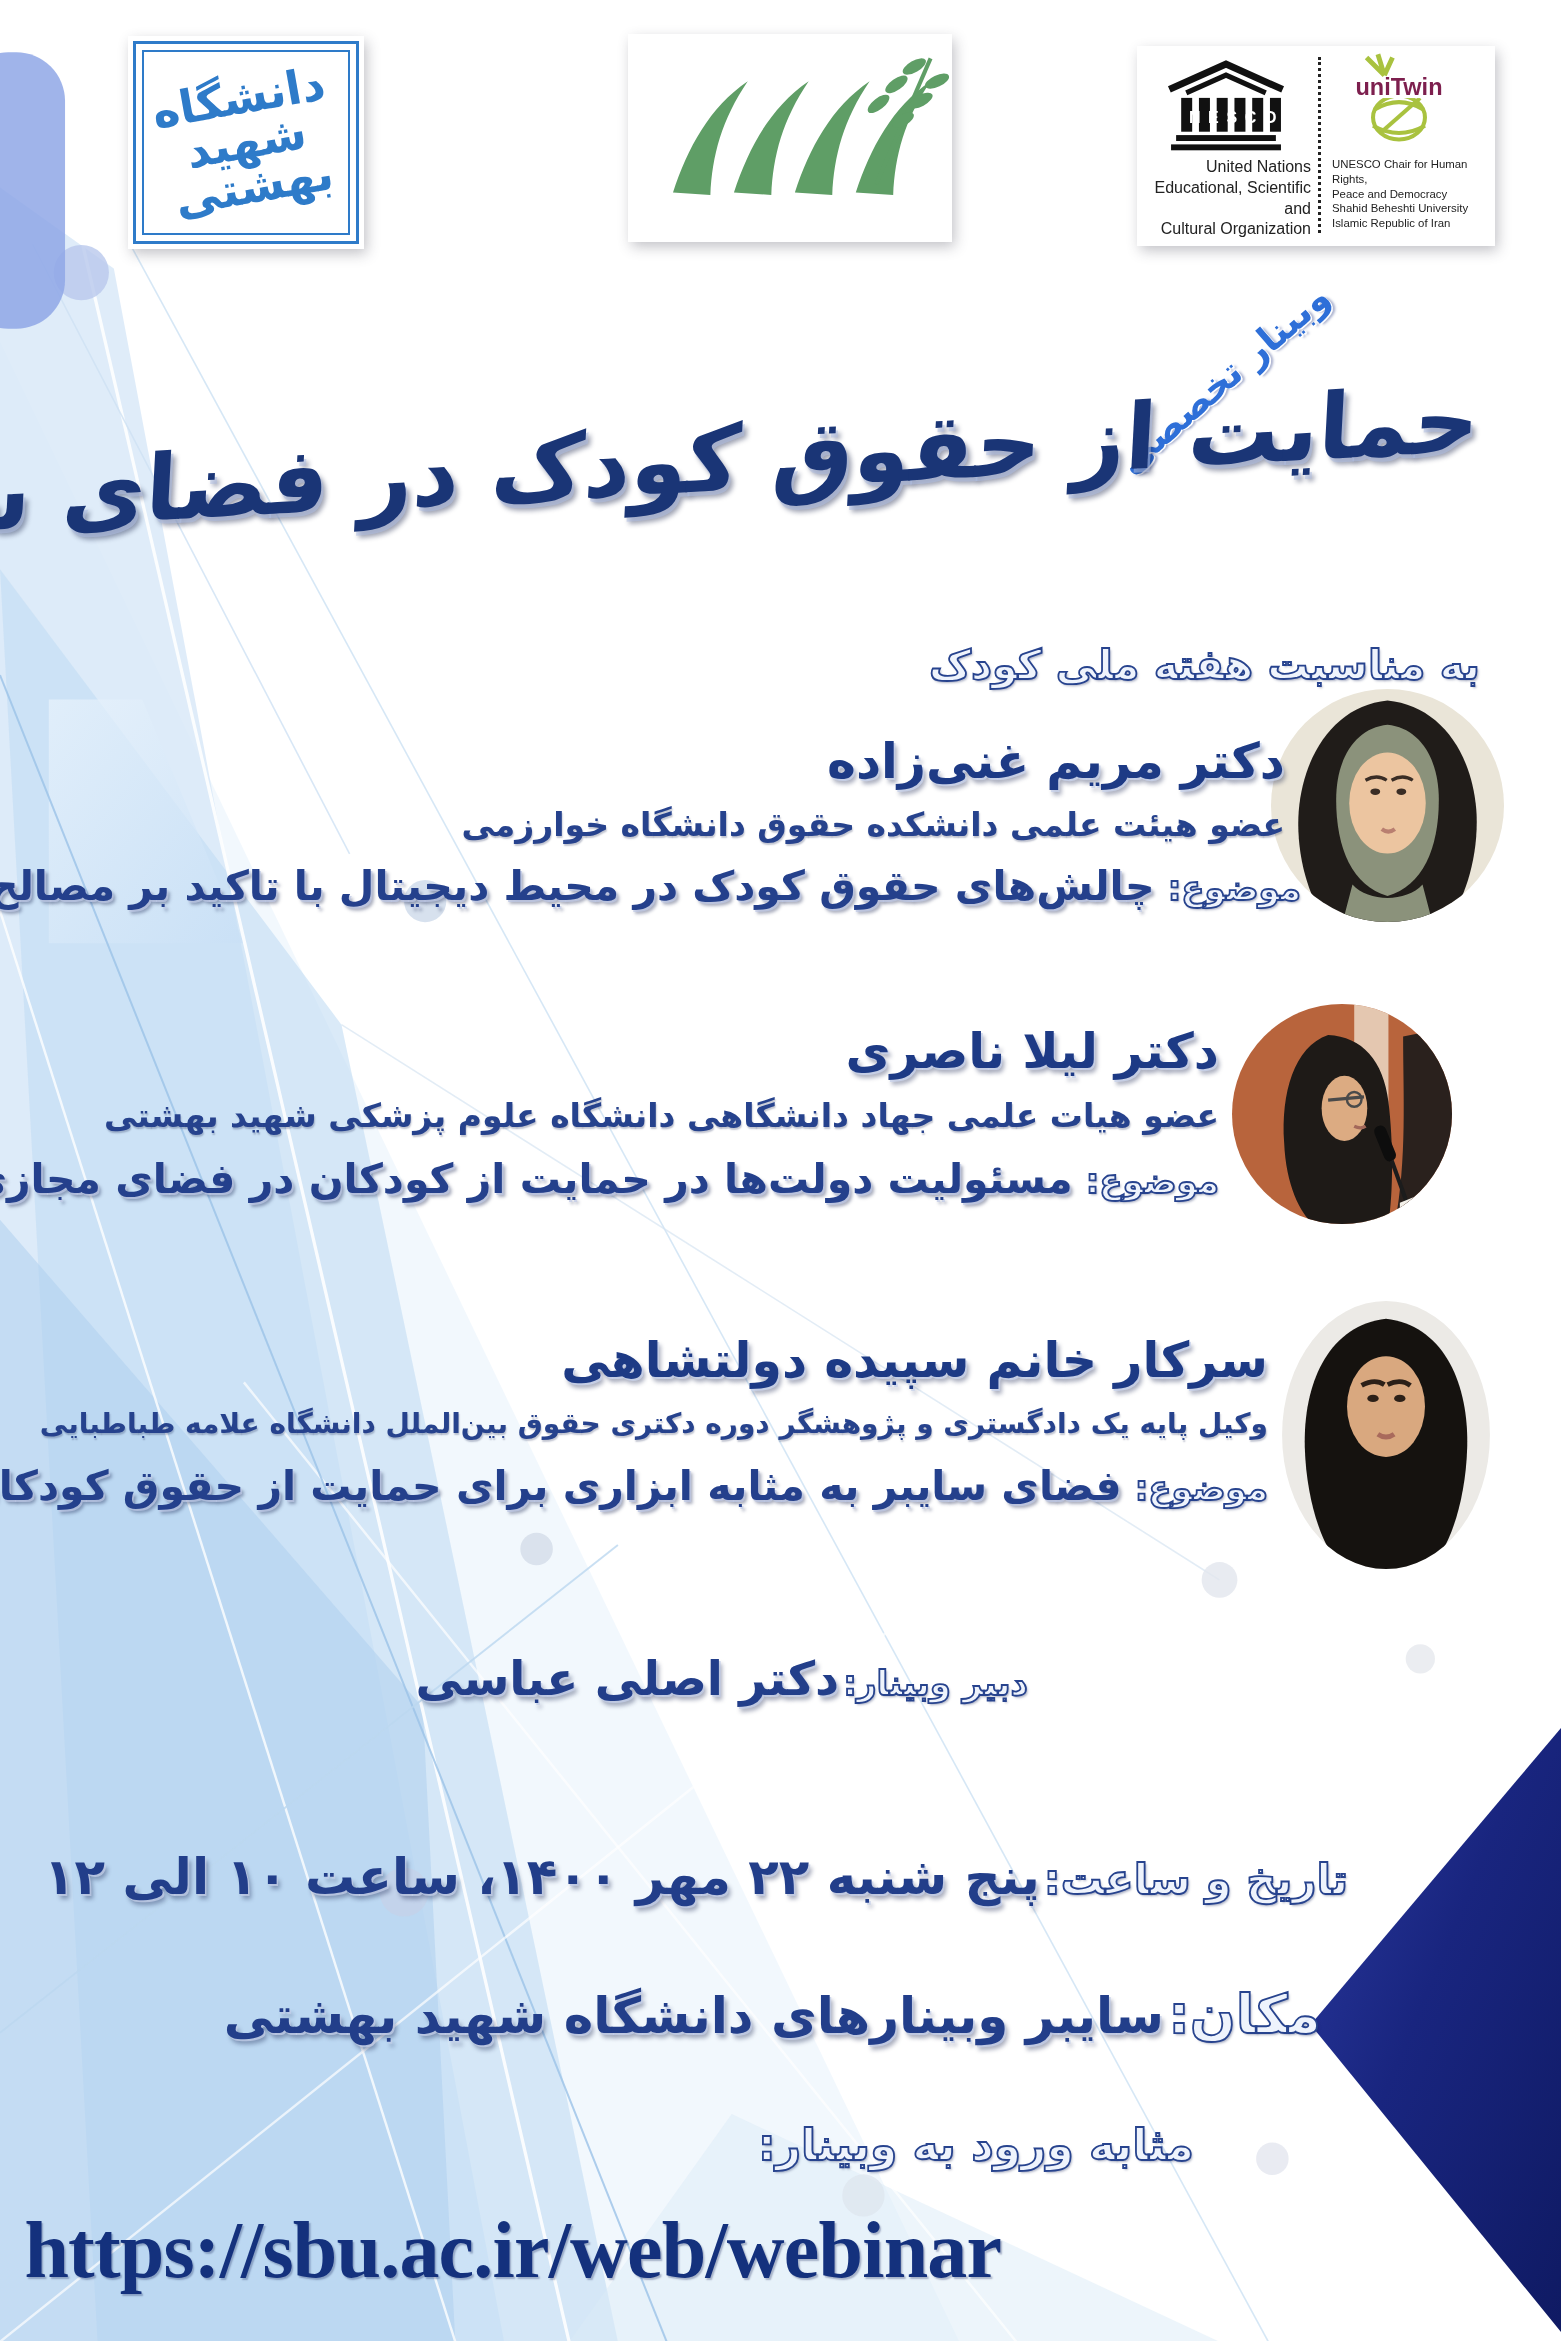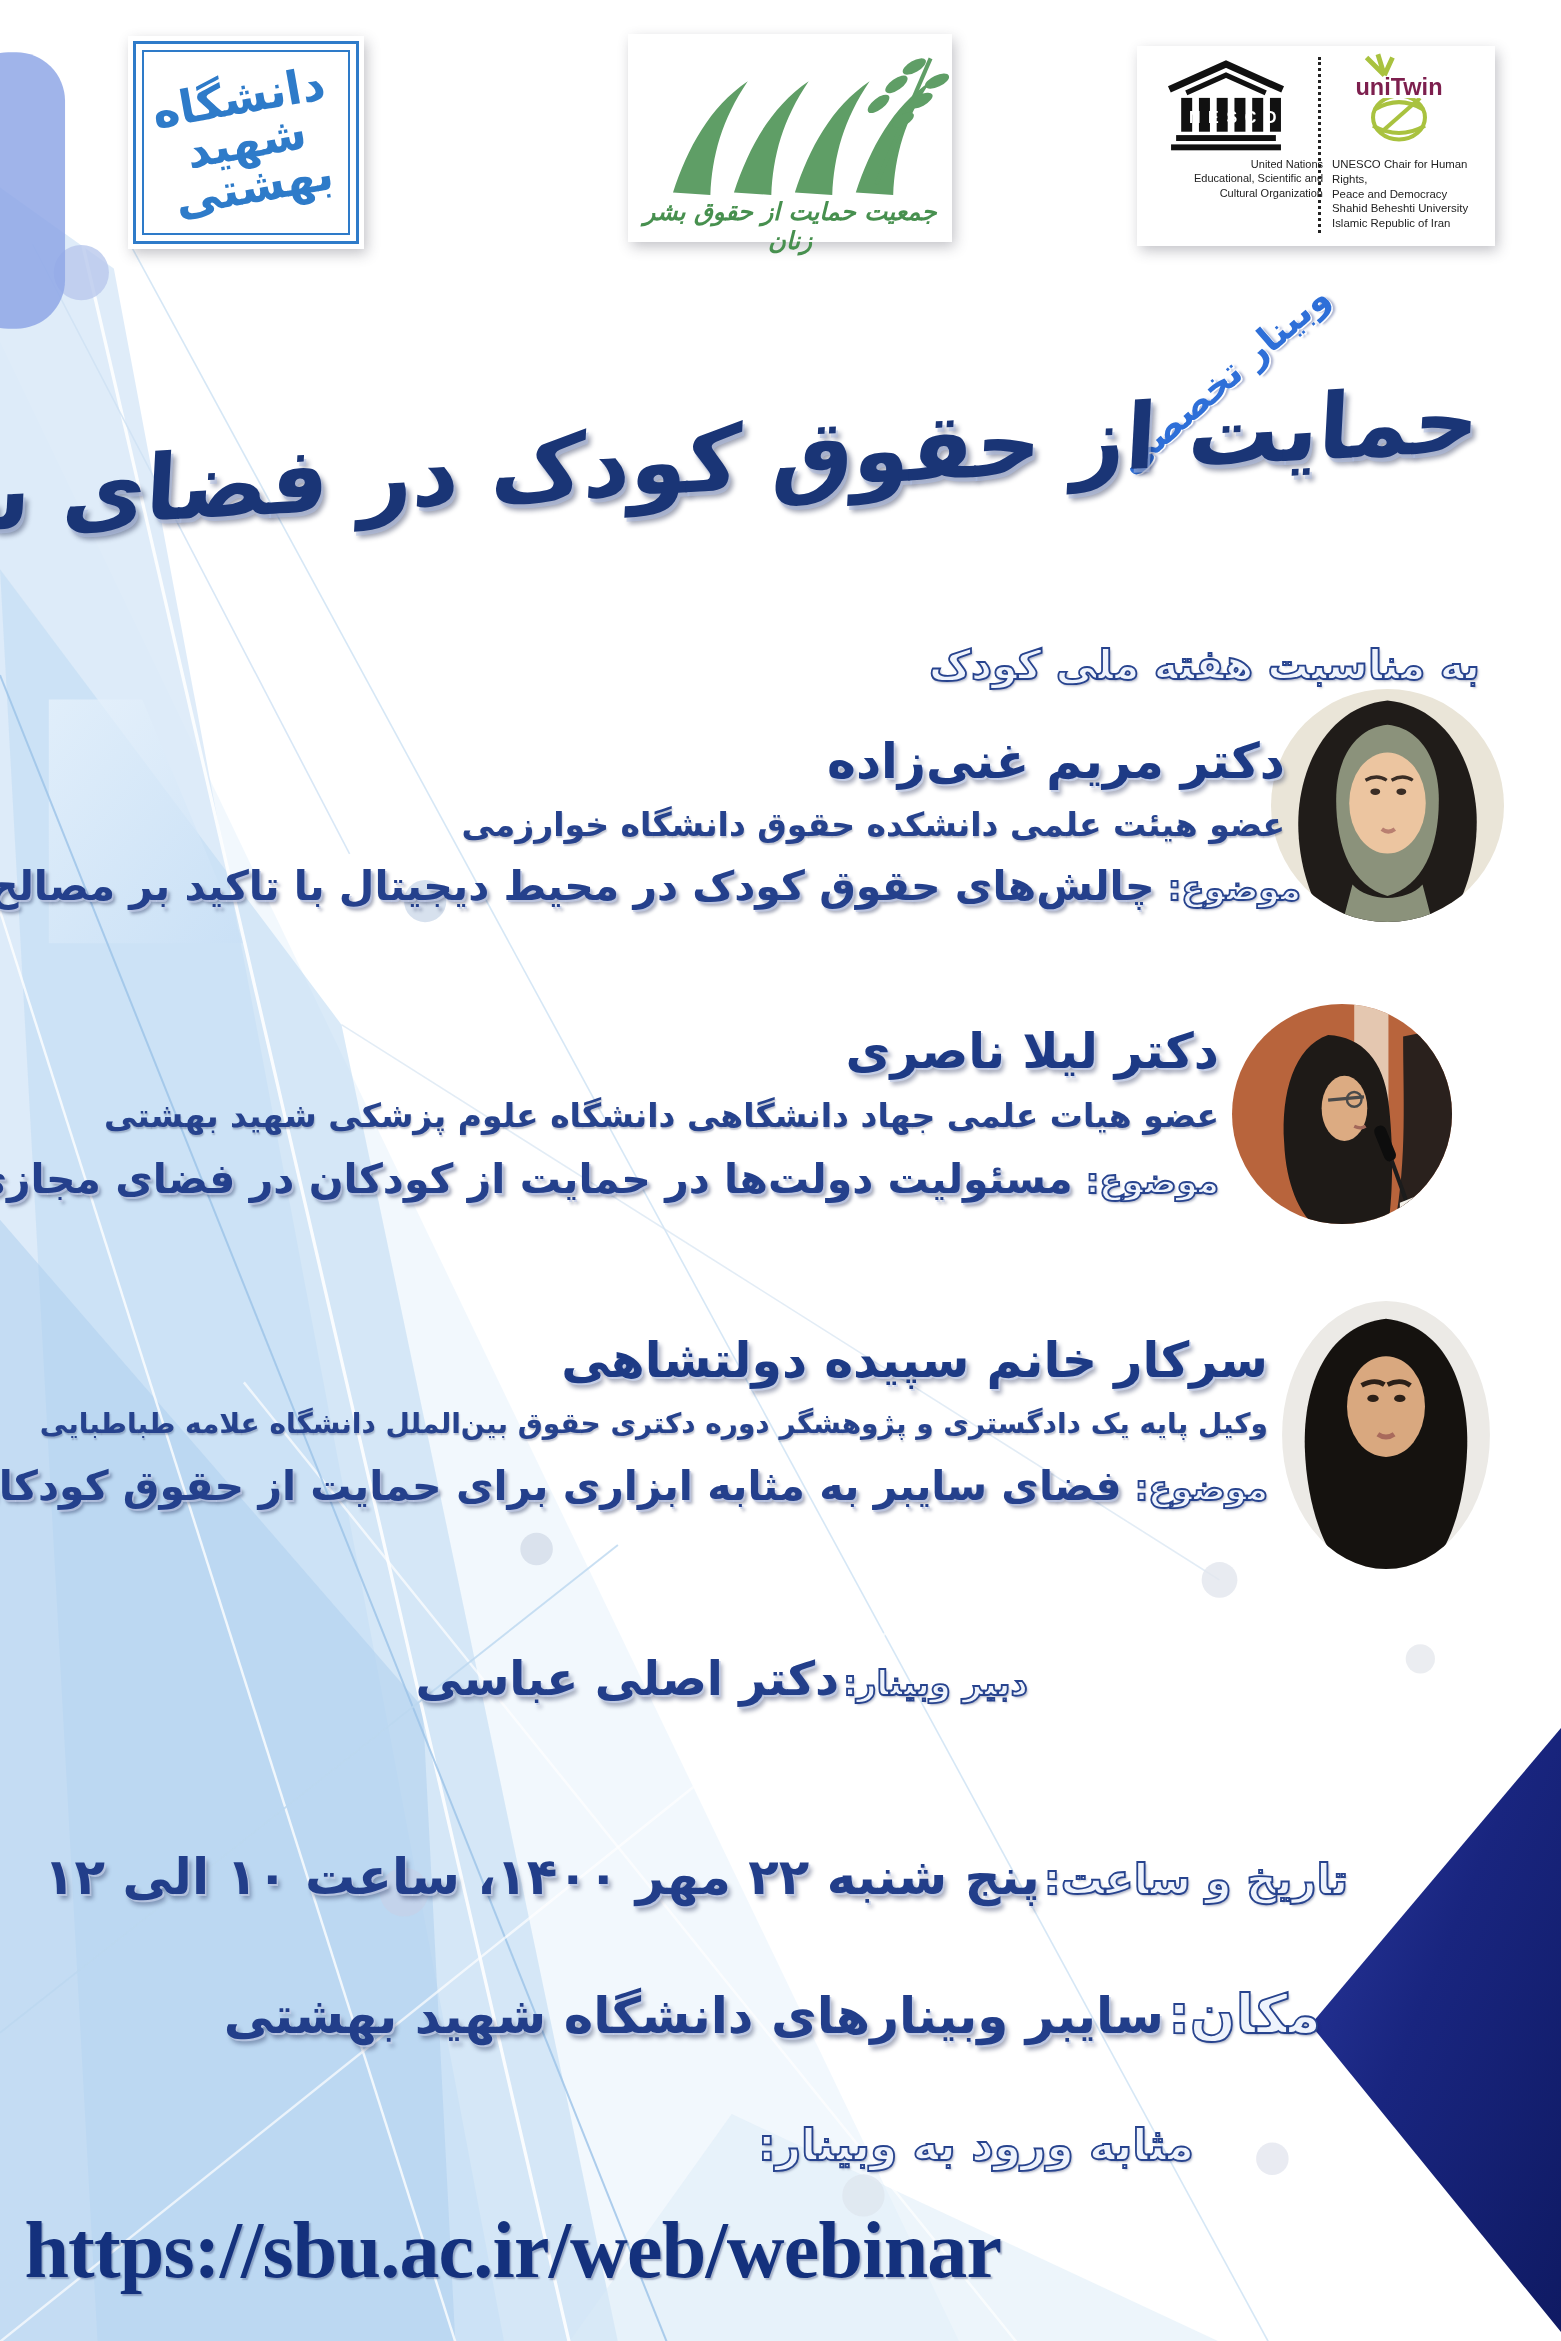--- a/index.html
+++ b/index.html
@@ -106,38 +106,37 @@
     <path d="M205,195 C223,140 250,90 297,58 C265,105 253,150 251,198 Z" fill="#5f9e66"></path>
     <path d="M280,195 C298,140 325,90 372,58 C340,105 328,150 326,198 Z" fill="#5f9e66"></path>
     <path d="M372,30 L305,185" stroke="#5f9e66" stroke-width="5" fill="none"></path>
     <ellipse cx="352" cy="40" rx="16" ry="7" fill="#5f9e66" transform="rotate(-30 352 40)"></ellipse>
     <ellipse cx="380" cy="58" rx="16" ry="7" fill="#5f9e66" transform="rotate(-25 380 58)"></ellipse>
     <ellipse cx="330" cy="62" rx="16" ry="7" fill="#5f9e66" transform="rotate(-35 330 62)"></ellipse>
     <ellipse cx="360" cy="82" rx="16" ry="7" fill="#5f9e66" transform="rotate(-28 360 82)"></ellipse>
     <ellipse cx="308" cy="86" rx="16" ry="7" fill="#5f9e66" transform="rotate(-38 308 86)"></ellipse>
     <ellipse cx="338" cy="106" rx="15" ry="7" fill="#5f9e66" transform="rotate(-30 338 106)"></ellipse>
   </svg>
-  <div class="abs green-caption rtl" style="left:0;top:163px;width:324px;">جمعیت حمایت از حقوق بشر زنان</div>
 </div>
 
 <div class="abs card" style="left:1137px;top:46px;width:358px;height:200px;z-index:2;">
   <svg class="abs" style="left:24.4px;top:13px;" width="130" height="93" viewBox="0 0 150 110">
     <polyline points="8,36 75,6 142,36" stroke="#111" stroke-width="8" fill="none"></polyline>
     <polyline points="28,40 75,19 122,40" stroke="#111" stroke-width="6" fill="none"></polyline>
     <rect x="22" y="46" width="13" height="40" fill="#111"></rect>
     <rect x="43" y="46" width="13" height="40" fill="#111"></rect>
     <rect x="64" y="46" width="13" height="40" fill="#111"></rect>
     <rect x="85" y="46" width="13" height="40" fill="#111"></rect>
     <rect x="106" y="46" width="13" height="40" fill="#111"></rect>
     <rect x="127" y="46" width="13" height="40" fill="#111"></rect>
     <text x="76" y="76" text-anchor="middle" font-size="19" font-weight="bold" fill="#ffffff" font-family="Liberation Sans, DejaVu Sans, sans-serif" letter-spacing="9">UNESCO</text>
     <rect x="16" y="90" width="118" height="7" fill="#111"></rect>
     <rect x="10" y="101" width="130" height="7" fill="#111"></rect>
   </svg>
-  <div class="abs eng-caption" style="left:14px;top:111px;width:172px;font-size:11px;line-height:1.3;text-align:right;">
+  <div class="abs eng-caption" style="left:2px;top:111px;width:172px;font-size:16px;line-height:1.3;text-align:right;">
     <div>United Nations</div>
     <div>Educational, Scientific and</div>
     <div>Cultural Organization</div>
   </div>
   <div class="abs" style="left:181px;top:11.4px;height:176px;border-left:3.3px dotted #222;"></div>
   <svg class="abs" style="left:205px;top:4.9px;" width="114" height="99" viewBox="0 0 140 122">
     <path d="M52,30 L30,8 M52,30 L44,4 M52,30 L62,8" stroke="#a9c23f" stroke-width="6" fill="none"></path>
     <ellipse cx="70" cy="82" rx="32" ry="27" stroke="#a9c23f" stroke-width="5" fill="none"></ellipse>
     <path d="M40,72 Q70,54 100,72" stroke="#a9c23f" stroke-width="5" fill="none"></path>
     <path d="M38,92 Q70,110 102,92" stroke="#a9c23f" stroke-width="5" fill="none"></path>

